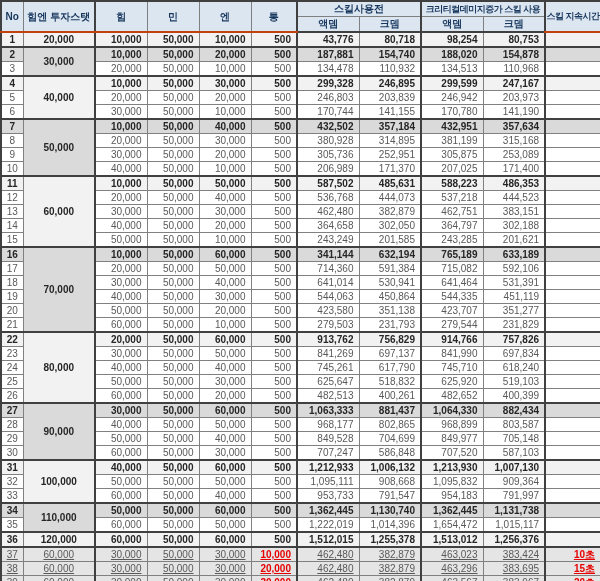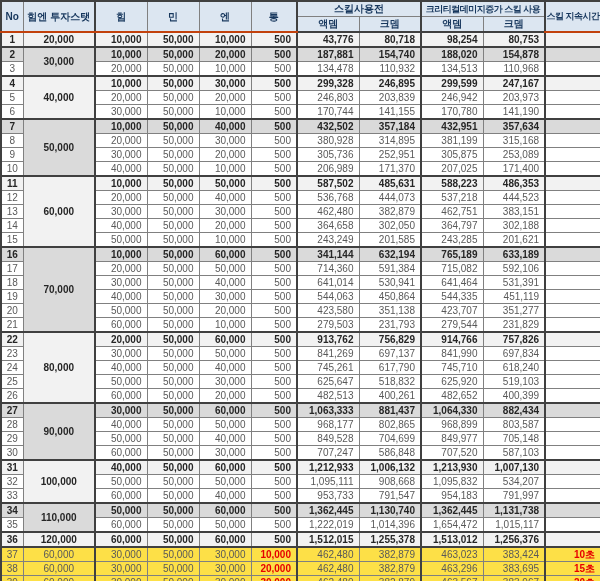--- a/index.html
+++ b/index.html
@@ -17,21 +17,21 @@
   td.c{text-align:center;padding:0;}
   tr.bold td{font-weight:bold;color:#262626;}
   td.stat-col{font-weight:bold;color:#262626;}
   tr.green td.stat-col{font-weight:normal;color:#595959;}
   tr.band-light td{background:#F2F2F2;}
   tr.band-gray td{background:#DADADA;}
   td.shade-light{background:#F2F2F2 !important;}
   td.shade-gray{background:#DADADA !important;}
   td.no-col{background:#fff;}
   td.dur-col{background:#fff;margin-top:23px;}
-  tr.green td{background:#fde047;}
+  tr.green td{background:#e5e5e5;text-decoration:underline;}
   td.red{color:#E60000;font-weight:bold;}
   tr.gstart td{border-top:2px solid #404040;}
   td.vb, th.vb{border-left:2px solid #404040;}
 </style>
 </head>
 <body>
 
 <div class="sheet">
   <table>
     <colgroup>
@@ -450,21 +450,21 @@
         </tr>
         <tr class="">
           <td class="c no-col">32</td>
           <td class="vb">50,000</td>
           <td>50,000</td>
           <td>50,000</td>
           <td>500</td>
           <td class="vb">1,095,111</td>
           <td>908,668</td>
           <td class="vb">1,095,832</td>
-          <td>534,207</td>
+          <td>909,364</td>
           <td class="vb dur-col"></td>
         </tr>
         <tr class="">
           <td class="c no-col">33</td>
           <td class="vb">60,000</td>
           <td>50,000</td>
           <td>40,000</td>
           <td>500</td>
           <td class="vb">953,733</td>
           <td>791,547</td>

